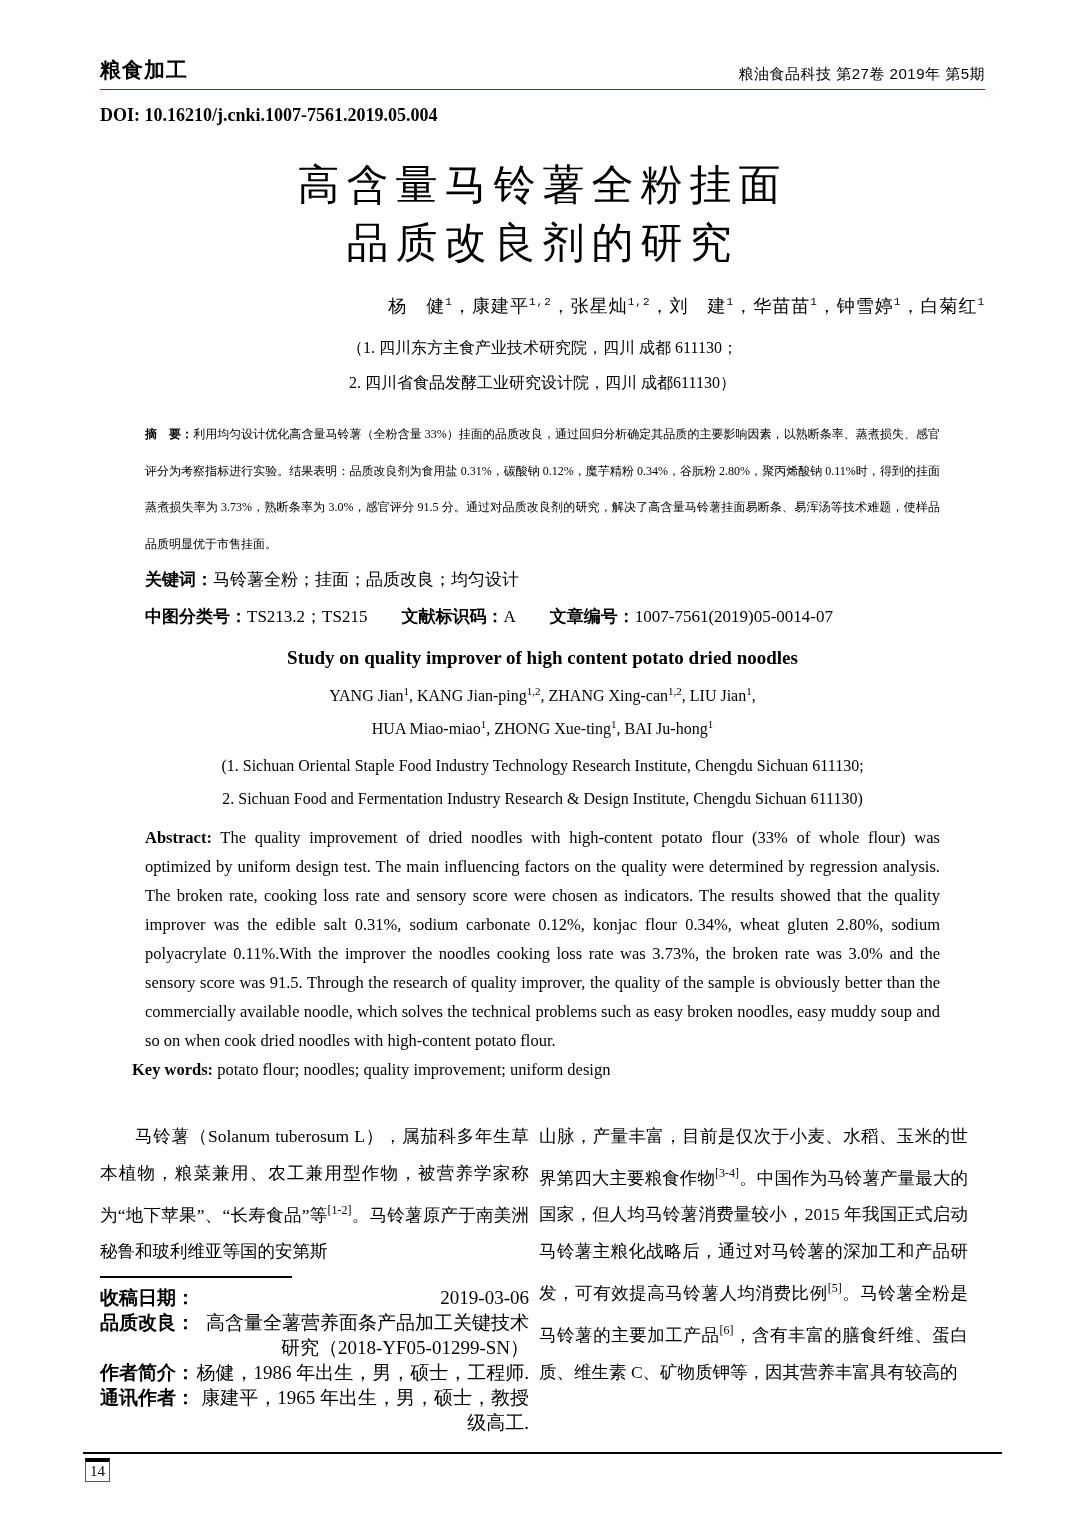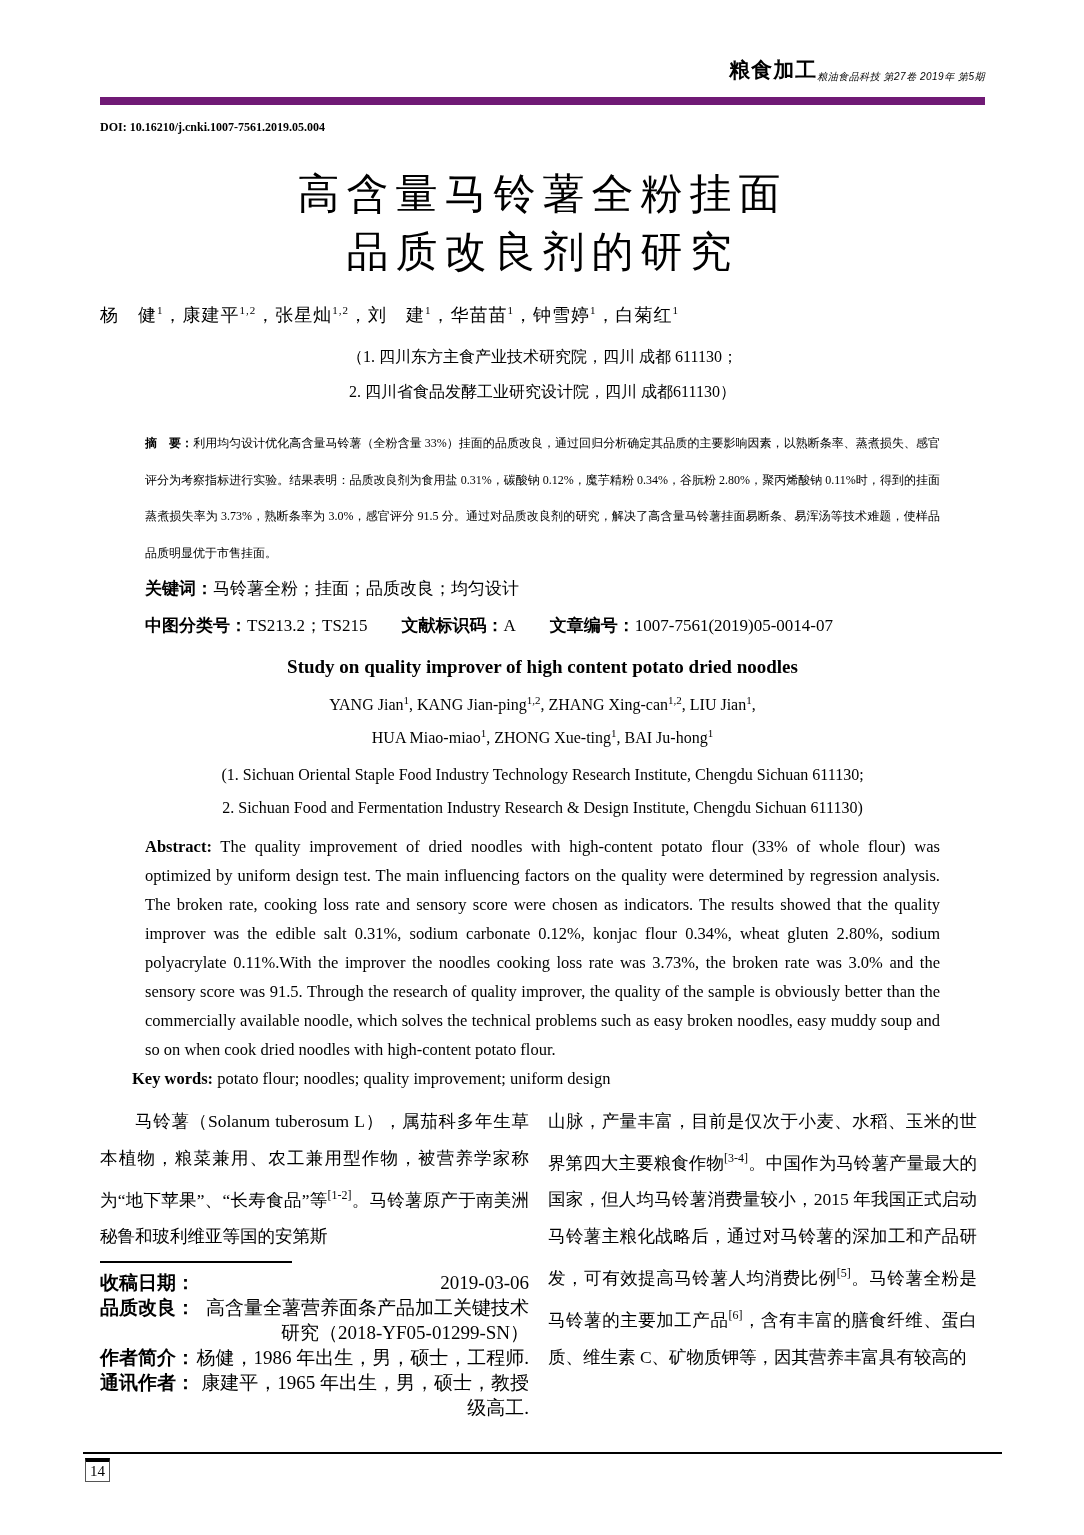--- a/index.html
+++ b/index.html
@@ -12,57 +12,57 @@
     background: #ffffff;
     color: #000;
     font-family: "Liberation Serif", "DejaVu Serif", serif;
     overflow: hidden;
   }
   .content { padding: 56px 99px 0 100px; }
 
   
   .jheader {
     display: flex;
-    justify-content: flex-end;
+    justify-content: space-between;
     align-items: flex-end;
-    border-bottom: 8px solid #701a75;
-    padding-bottom: 13px;
+    border-bottom: 1px solid #701a75;
+    padding-bottom: 5px;
   }
   .jheader .section {
     font-family: "Liberation Sans", "DejaVu Sans", sans-serif;
     font-weight: bold;
     font-size: 21px;
     letter-spacing: 1px;
   }
   .jheader .jinfo {
     font-family: "Liberation Sans", "DejaVu Sans", sans-serif;
-    font-size: 10px;
+    font-size: 15px;
     letter-spacing: 0.5px;
-    font-style: italic;
   }
   .doi {
     margin-top: 15px;
     font-weight: bold;
-    font-size: 12px;
+    font-size: 18px;
   }
 
   
   .title-cn {
     margin-top: 30px;
     text-align: center;
     font-size: 42px;
     line-height: 58px;
     letter-spacing: 7px;
     font-weight: normal;
   }
   .authors-cn {
     margin-top: 22px;
-    text-align: left;
+    text-align: right;
     font-size: 18px;
     letter-spacing: 1px;
+    font-family: Liberation Mono, monospace;
   }
   .authors-cn sup, .authors-en sup { font-size: 11px; }
   .affils-cn {
     margin-top: 12px;
     text-align: center;
     font-size: 16px;
     line-height: 35px;
   }
 
   
@@ -110,23 +110,23 @@
     text-align: justify;
   }
   .kw-en {
     margin: 0 32px;
     font-size: 16.5px;
     line-height: 29px;
   }
 
   
   .columns {
-    margin-top: 10px;
+    margin-top: 34px;
     display: flex;
-    gap: 19px;
+    gap: 10px;
   }
   .col { width: 429px; }
   .body-par {
     font-size: 17.5px;
     line-height: 37px;
     text-align: justify;
   }
   .body-par sup { font-size: 12px; }
   .indent { text-indent: 2em; }
 

